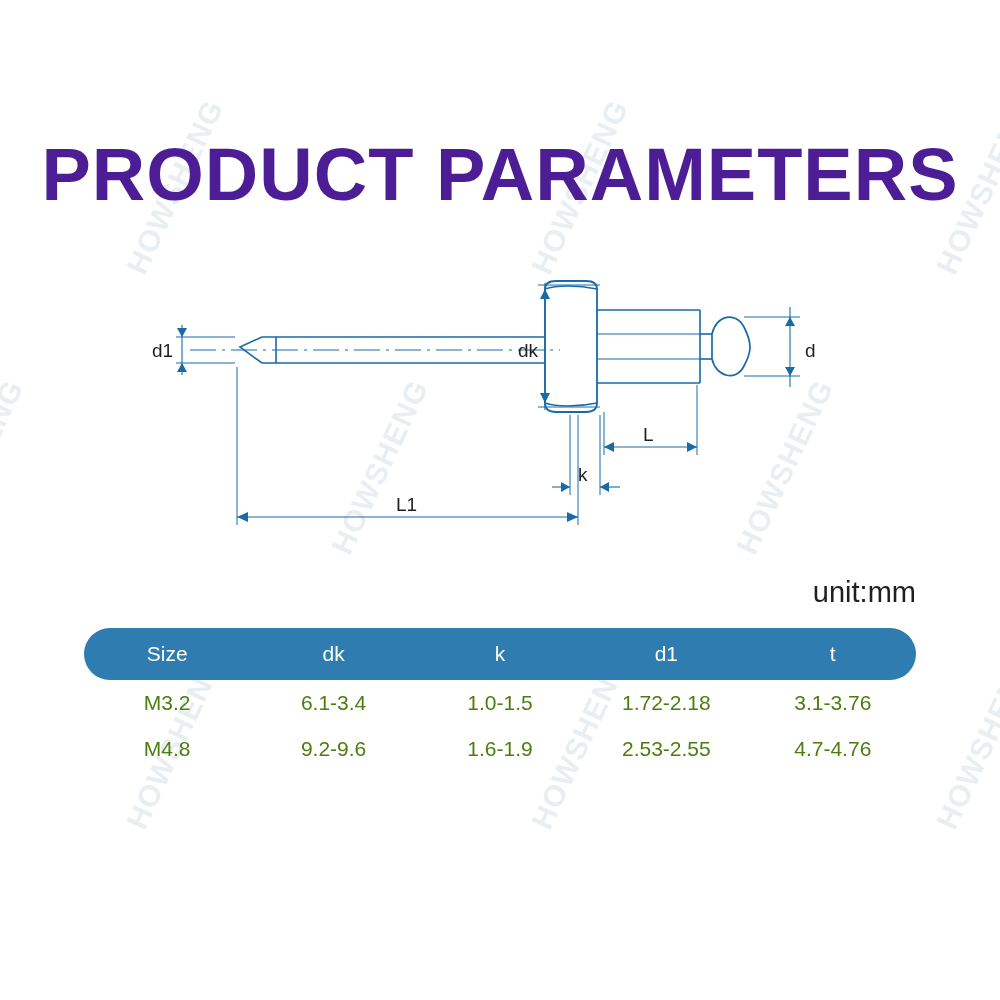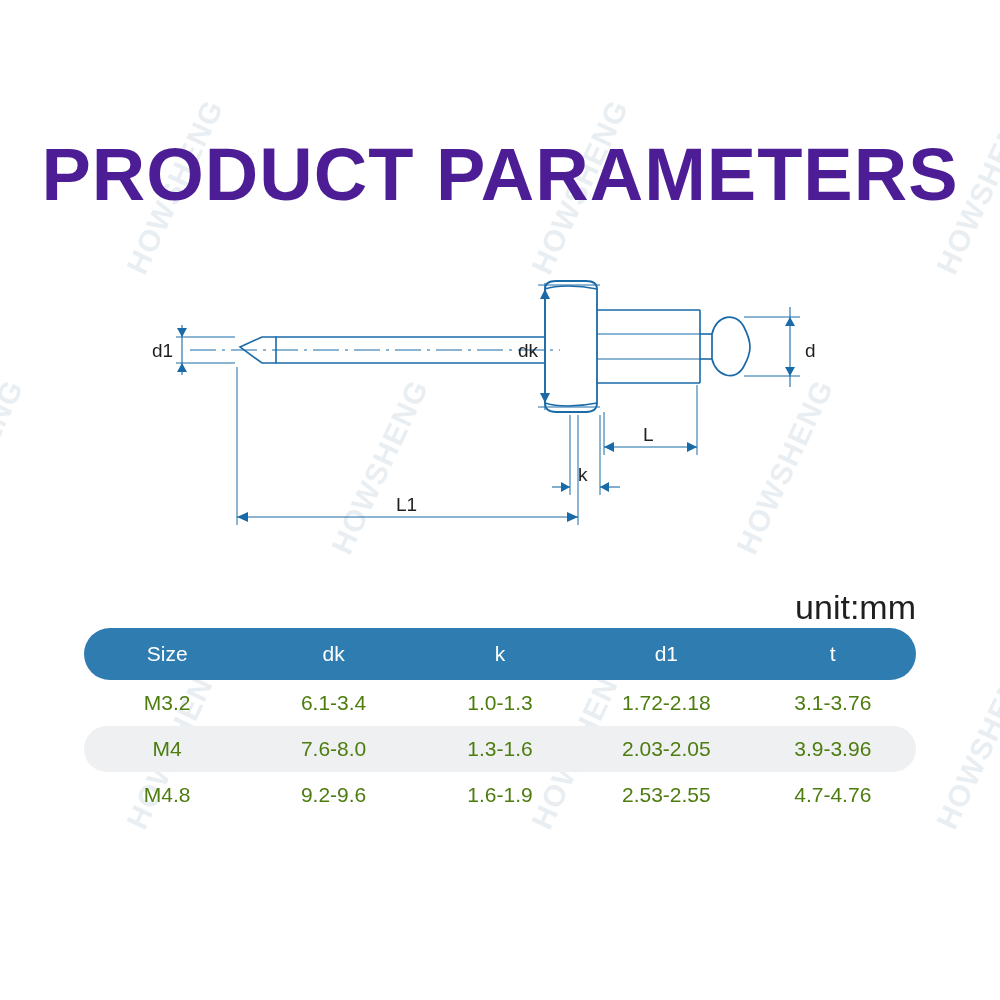--- a/index.html
+++ b/index.html
@@ -57,24 +57,23 @@
     width: 1000px;
     height: 300px;
     z-index: 8;
   }
 
   
   .unit-label {
     position: absolute;
     top: 576px;
     right: 84px;
-    font-size: 34px;
+    font-size: 29px;
     color: #1f1f1f;
     z-index: 10;
-    margin-top: 12px;
   }
 
   
   .table-wrap {
     position: absolute;
     top: 628px;
     left: 84px;
     width: 832px;
     z-index: 10;
   }
@@ -230,30 +229,23 @@
         <th>dk</th>
         <th>k</th>
         <th>d1</th>
         <th>t</th>
       </tr>
     </thead>
     <tbody>
       <tr>
         <td>M3.2</td>
         <td>6.1-3.4</td>
-        <td>1.0-1.3</td>
+        <td>1.0-1.5</td>
         <td>1.72-2.18</td>
         <td>3.1-3.76</td>
-      </tr>
-      <tr class="alt">
-        <td>M4</td>
-        <td>7.6-8.0</td>
-        <td>1.3-1.6</td>
-        <td>2.03-2.05</td>
-        <td>3.9-3.96</td>
       </tr>
       <tr>
         <td>M4.8</td>
         <td>9.2-9.6</td>
         <td>1.6-1.9</td>
         <td>2.53-2.55</td>
         <td>4.7-4.76</td>
       </tr>
     </tbody>
   </table>

